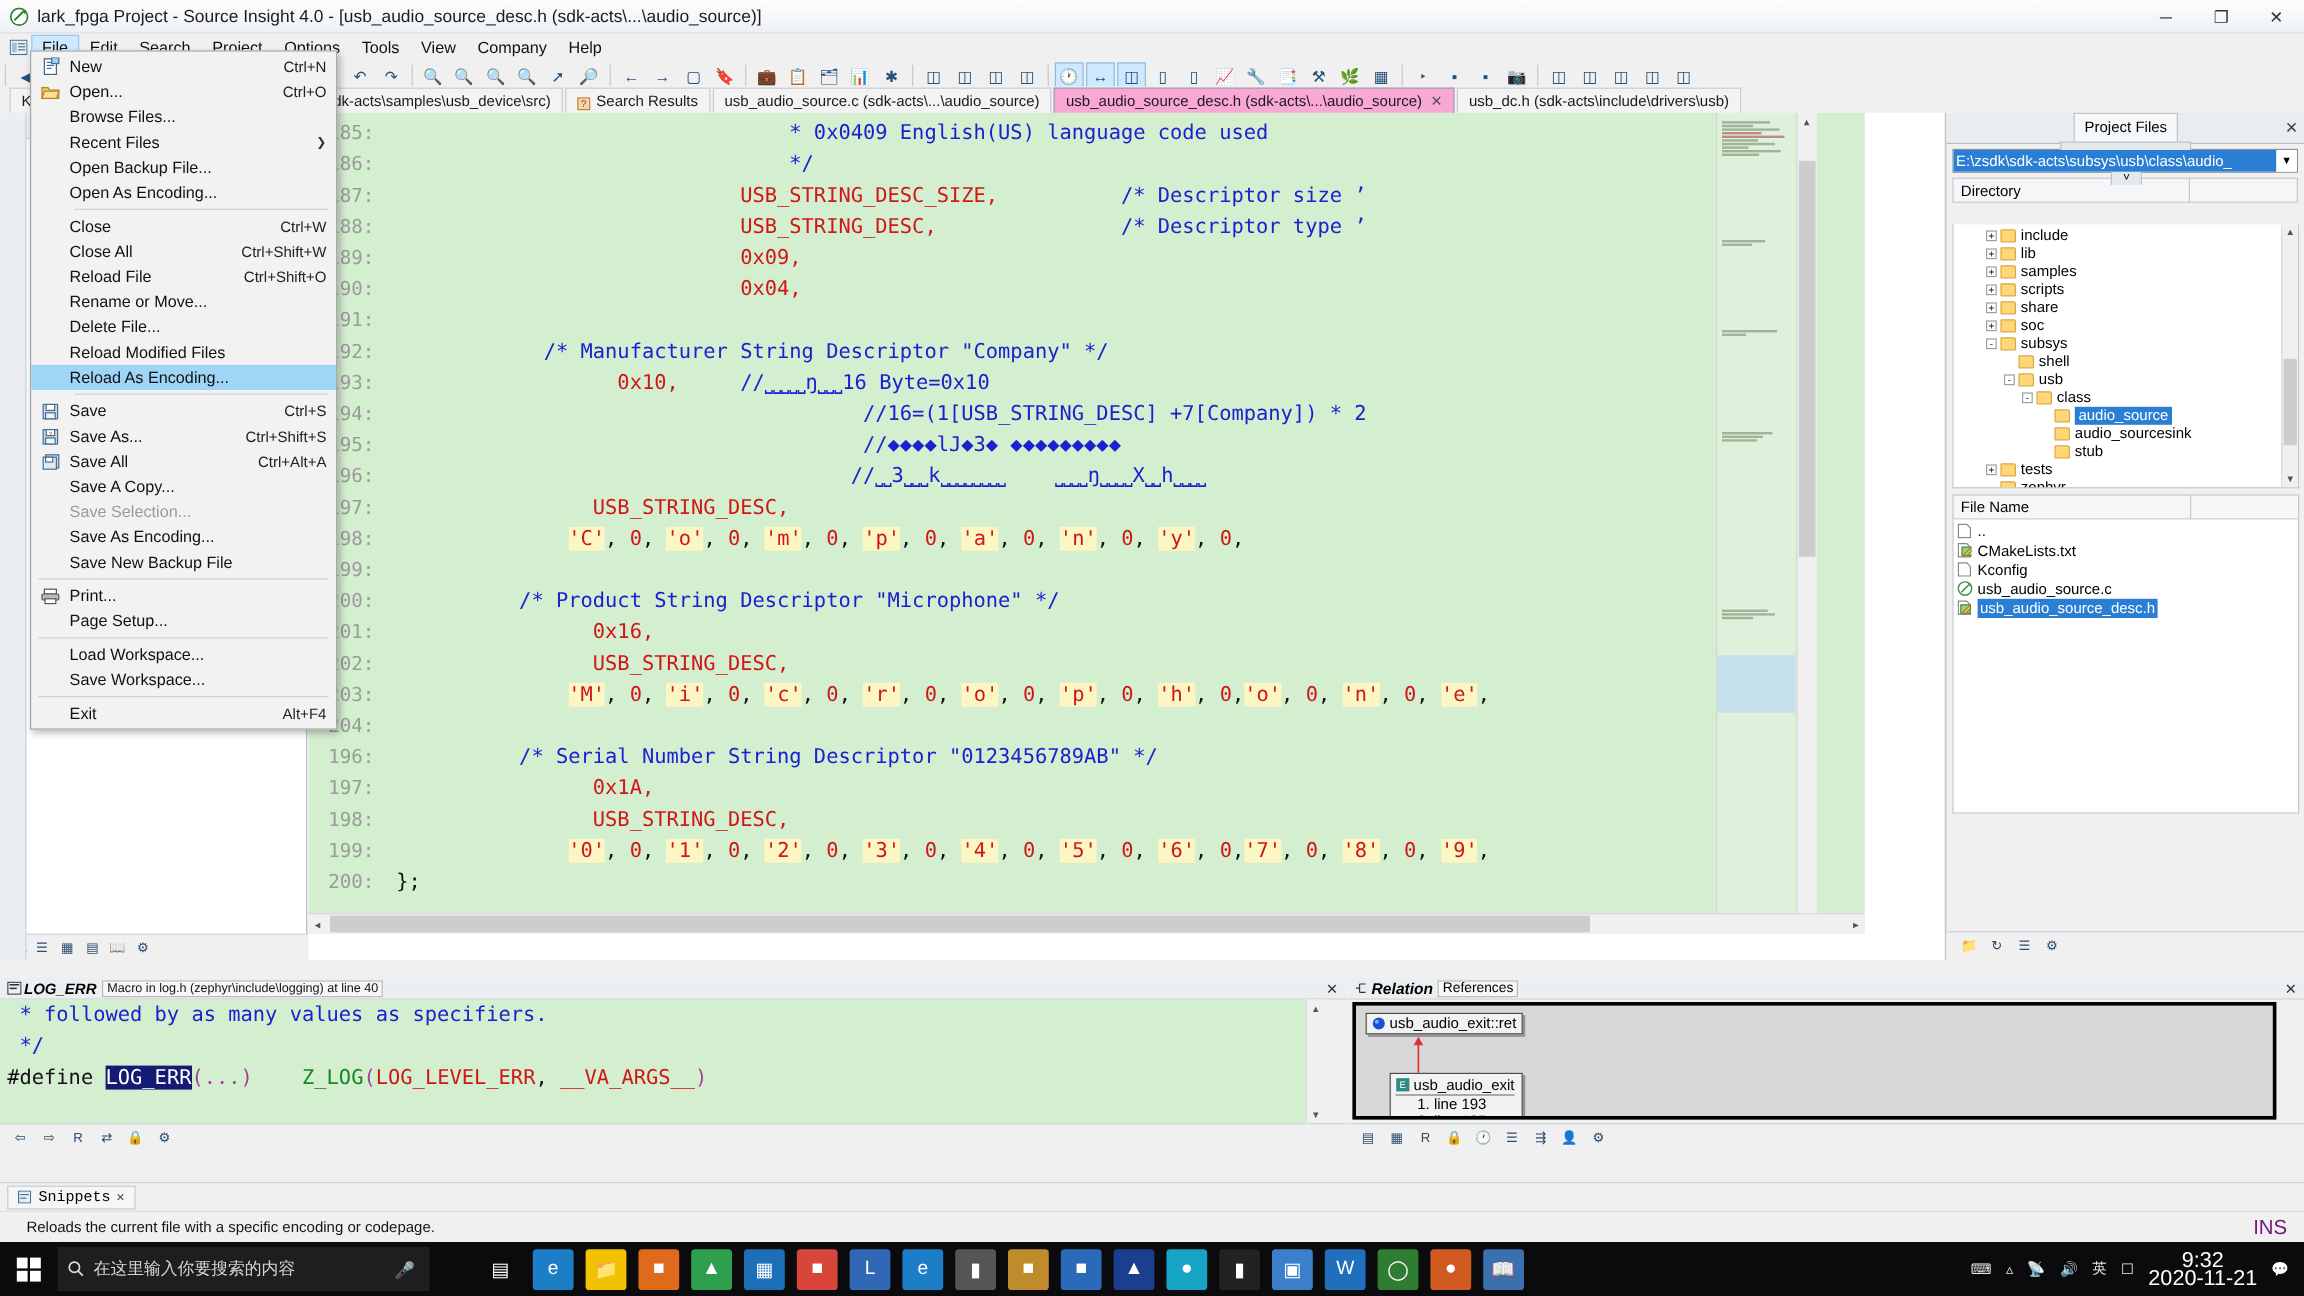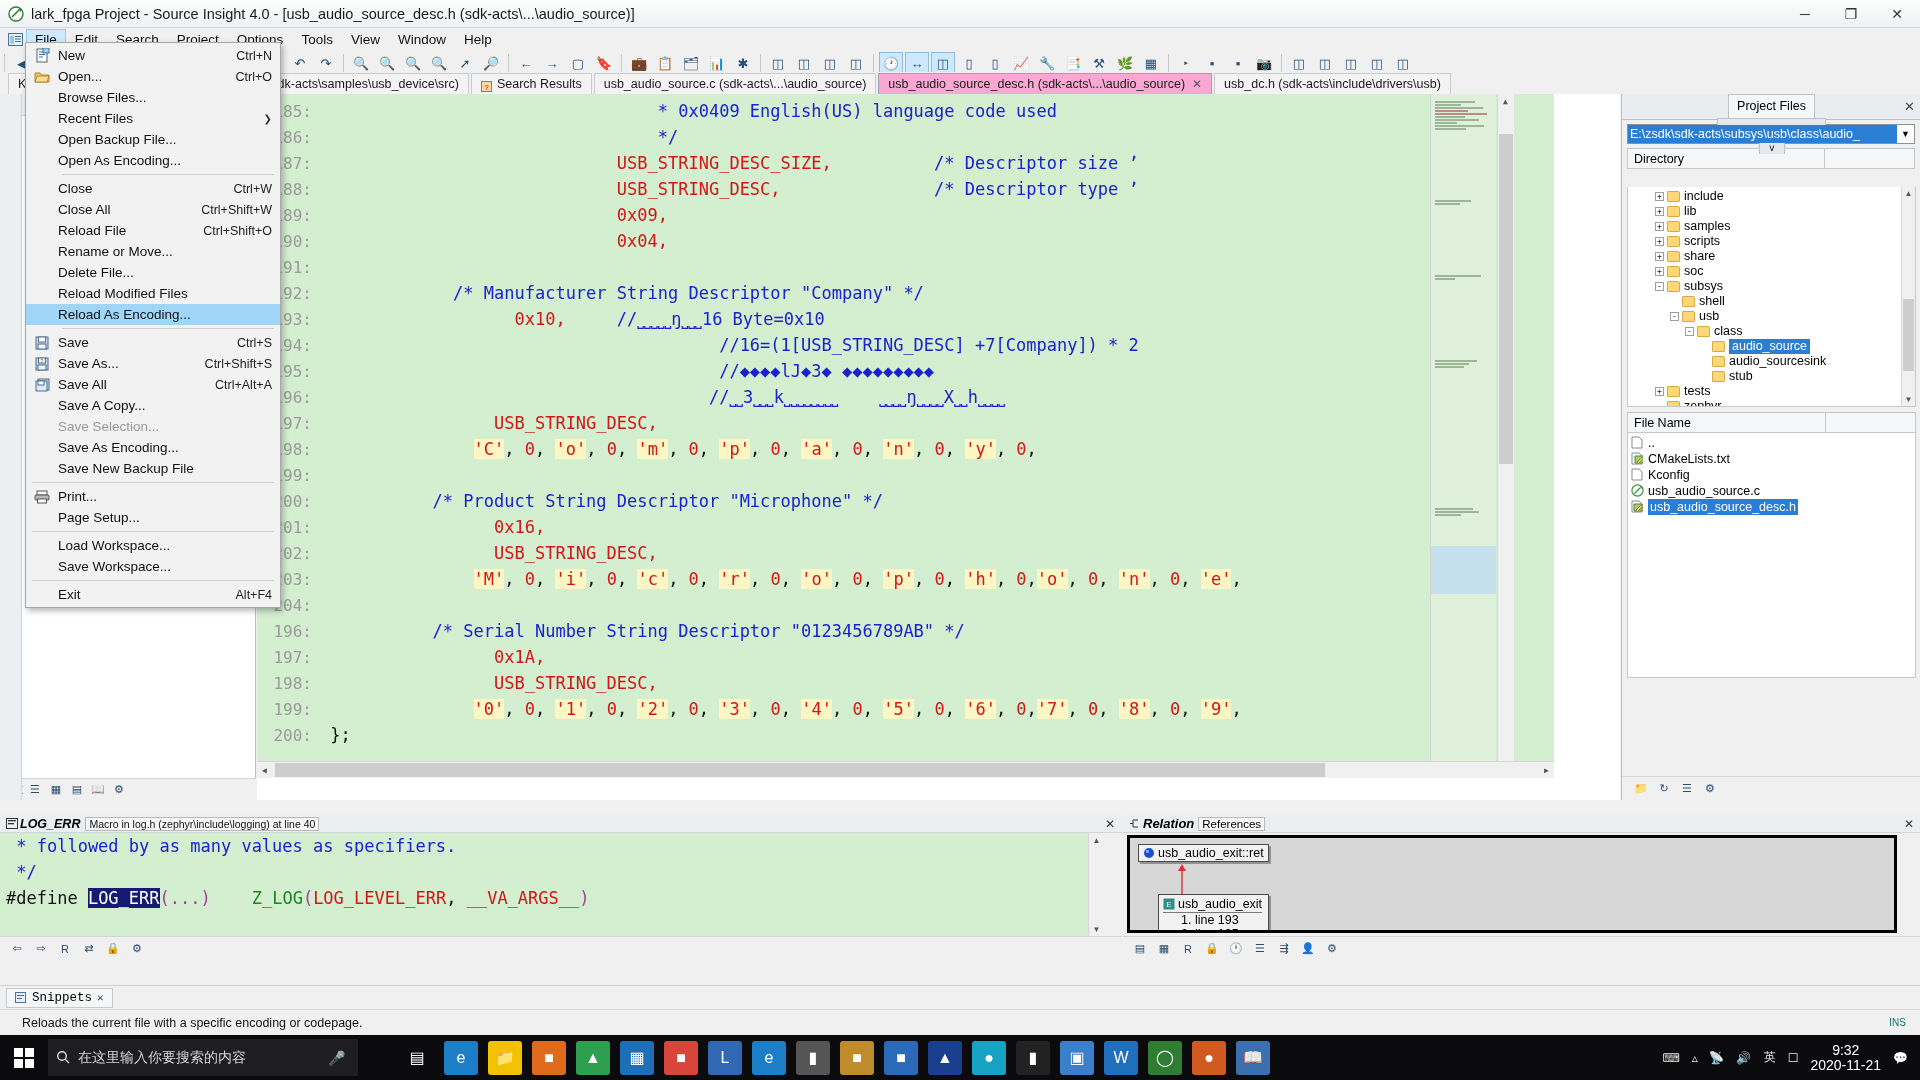--- a/index.html
+++ b/index.html
@@ -166,33 +166,33 @@
   
   .snipbar { position:absolute; left:0; top:985px; width:1920px; height:24px; background:#f0f0f0;
              border-top:1px solid #d0d4d8; display:flex; align-items:center; padding-left:6px;font-family:Liberation Mono, monospace; }
   .snip-tab { display:flex; align-items:center; gap:5px; font-size:12.5px; padding:2px 8px;
               border:1px solid #c5cace; background:#f5f6f7; }
 
   
   .statusbar { position:absolute; left:0; top:1009px; width:1920px; height:26px; background:#f0f0f0;
                border-top:1px solid #d9dde1; display:flex; align-items:center; }
   .status-text { padding-left:22px; font-size:12.5px; color:#151515; }
-  .status-right { position:absolute; right:14px; font-size:10px; color:#0f766e; }
+  .status-right { position:absolute; right:14px; font-size:17px; color:#701a75; }
 
   
   .taskbar { position:absolute; left:0; top:1035px; width:1920px; height:45px; background:#0b0b0d; }
   .tb-start { width:48px; height:45px; display:flex; align-items:center; justify-content:center; }
   .tb-search { position:absolute; left:48px; top:4px; width:310px; height:37px; background:#1e1e20;
                display:flex; align-items:center; color:#d5d5d5; font-size:14px; }
   .tb-apps { position:absolute; left:400px; top:0; height:45px; display:flex; align-items:center; gap:10px;}
   .tapp { width:34px; height:34px; border-radius:3px; display:flex; align-items:center;
           justify-content:center; font-size:16px; color:#fff; }
   .tray { position:absolute; right:0; top:0; height:45px; display:flex; align-items:center;
           gap:12px; padding-right:12px; color:#e9e9e9; font-size:12px; }
-  .clock { text-align:center; line-height:15px; font-size:14px; color:#fff; }
+  .clock { text-align:center; line-height:15px; font-size:18px; color:#fff; }
 
   
   .dropdown { position:absolute; left:25px; top:42px; width:256px; background:#f2f2f2;
               border:1px solid #a8a8a8; box-shadow:2px 3px 6px rgba(0,0,0,.28); z-index:900;
               padding:2px 0; }
   .dd-item { height:21px; display:flex; align-items:center; padding:0 8px 0 0; font-size:13.5px;
              color:#111; }
   .dd-item .ic { width:32px; height:20px; display:flex; align-items:center; justify-content:center; }
   .dd-item .lb { flex:1; }
   .dd-item .sc { color:#222; font-size:12.5px; padding-left:14px; }
@@ -233,21 +233,21 @@
           <rect x="7" y="8" width="6" height="1" fill="#46718f"></rect>
         </svg>
     </div>
     <div class="menuitem active">File</div>
     <div class="menuitem">Edit</div>
     <div class="menuitem">Search</div>
     <div class="menuitem">Project</div>
     <div class="menuitem">Options</div>
     <div class="menuitem">Tools</div>
     <div class="menuitem">View</div>
-    <div class="menuitem">Window</div>
+    <div class="menuitem">Company</div>
     <div class="menuitem">Help</div>
   </div>
 
   <div class="toolbar">
     <div class="tb-sep"></div>
     <div class="tb-ico">◀</div>
     <div class="tb-ico">▶</div>
     <div class="tb-sep"></div>
     <div class="tb-ico">🗎</div>
     <div class="tb-ico">📁</div>

